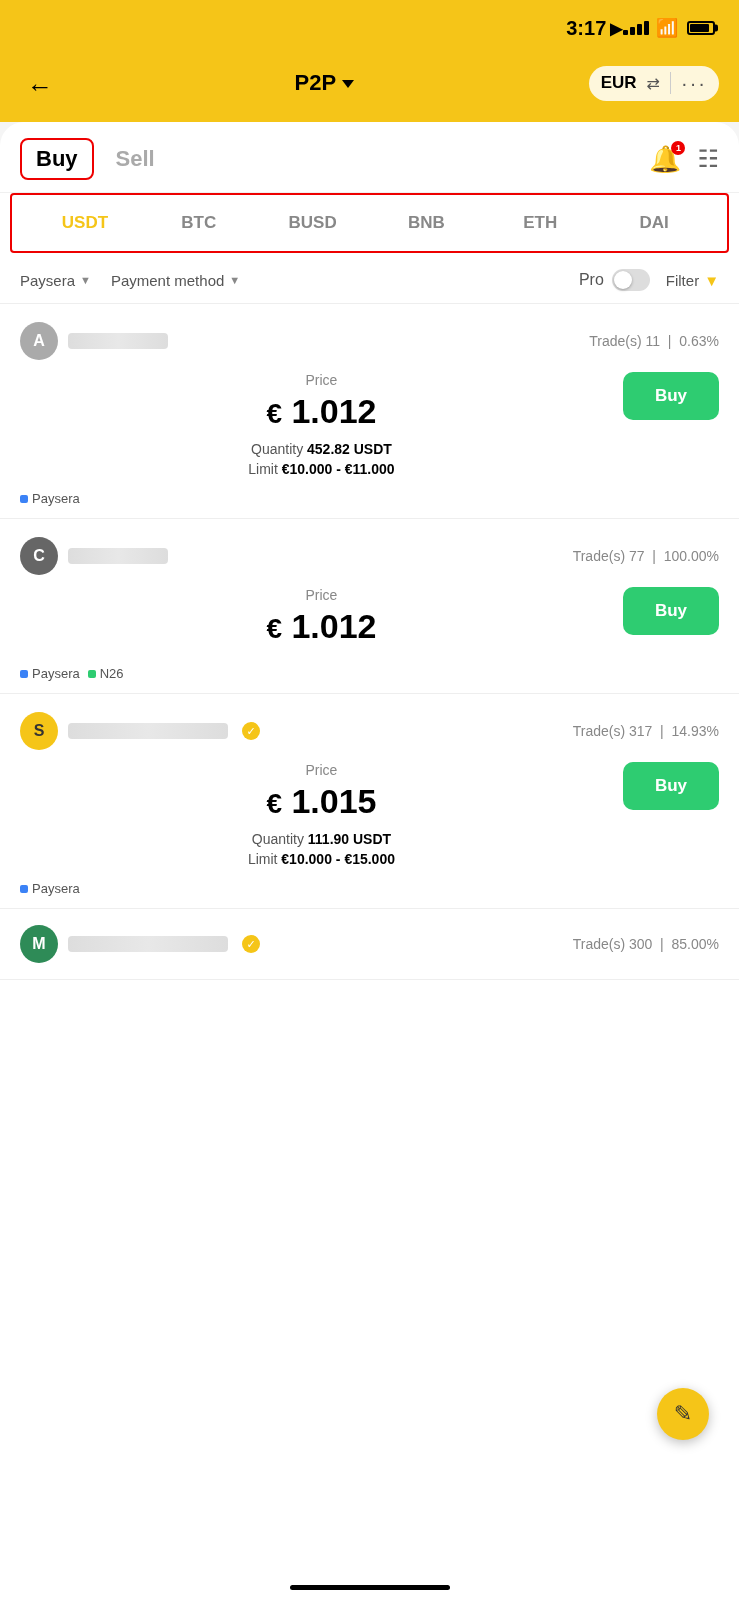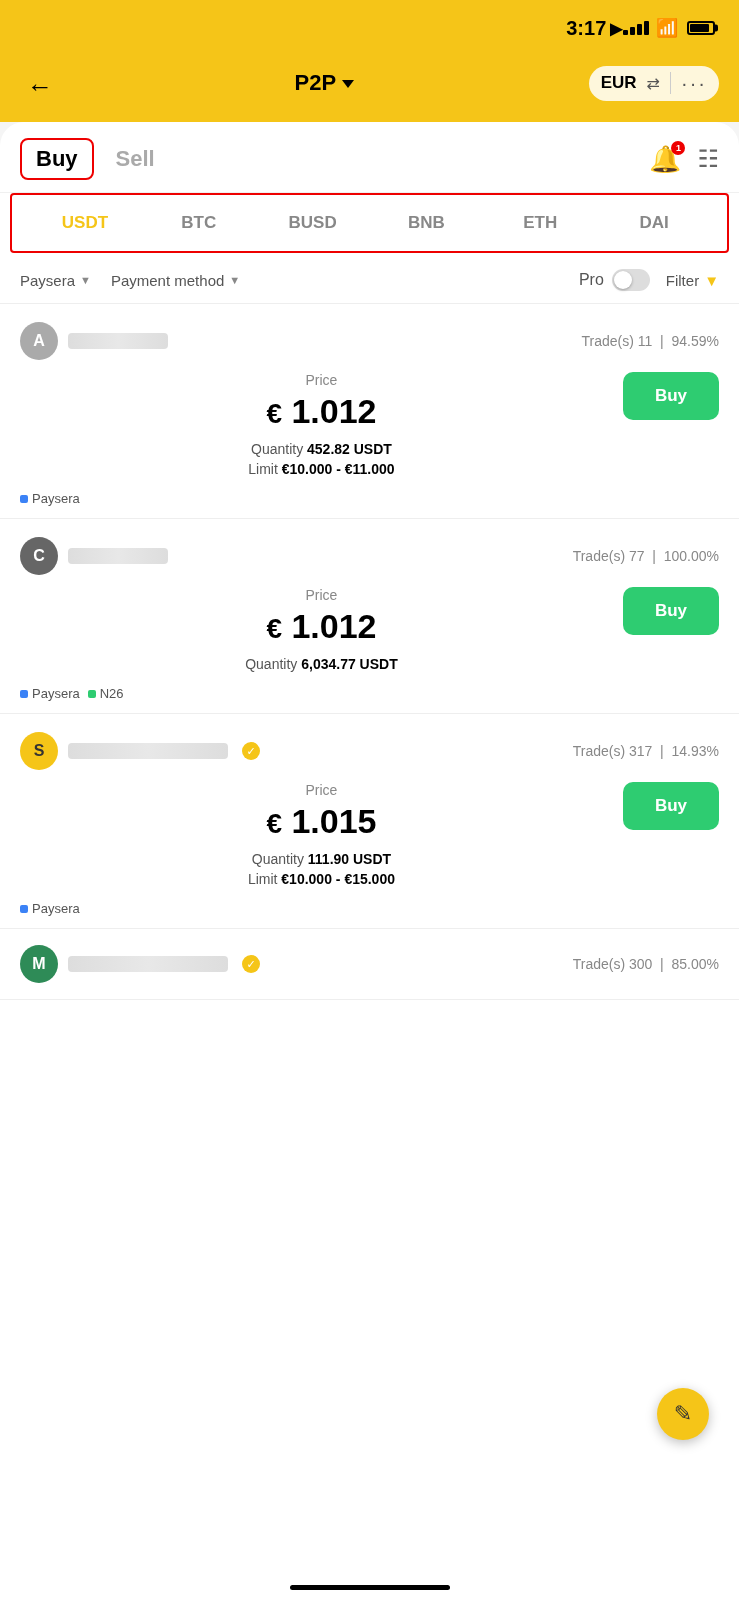--- a/index.html
+++ b/index.html
@@ -407,21 +407,21 @@
     <div class="listing-header">
       <div class="user-info">
         <div class="avatar avatar-gray">
           <span>A</span>
         </div>
         <div class="username-blur"></div>
       </div>
       <div class="trade-stats">
         <span>Trade(s) 11</span>
         &nbsp;|&nbsp;
-        <span>94.59%</span>
+        <span>0.63%</span>
       </div>
     </div>
     <div class="listing-row">
       <div class="listing-left">
         <div class="listing-price-label">Price</div>
         <div class="listing-price">
           <span class="currency">€</span>
           <span>1.012</span>
         </div>
         <div class="listing-details">
@@ -455,23 +455,20 @@
         <span>100.00%</span>
       </div>
     </div>
     <div class="listing-row">
       <div class="listing-left">
         <div class="listing-price-label">Price</div>
         <div class="listing-price">
           <span class="currency">€</span>
           <span>1.012</span>
         </div>
-        <div class="listing-details">
-          Quantity <strong>6,034.77 USDT</strong>
-        </div>
       </div>
       <button class="buy-btn">Buy</button>
     </div>
     <div class="payment-tags">
       <div class="payment-tag">
         <div class="payment-dot dot-blue"></div>
         <span>Paysera</span>
       </div>
       <div class="payment-tag">
         <div class="payment-dot dot-green"></div>

